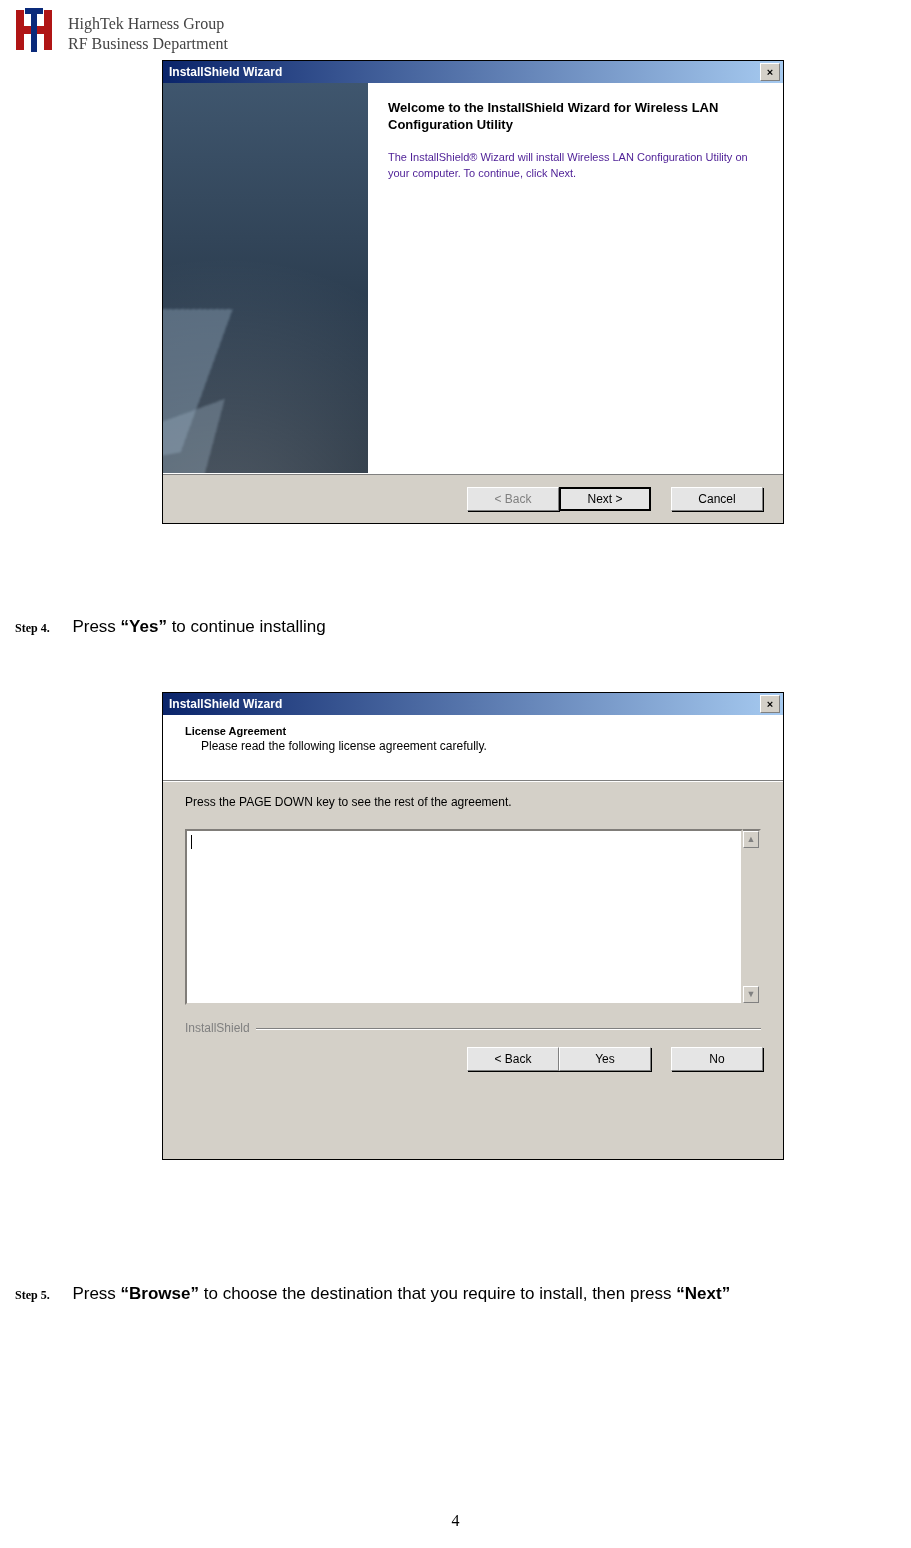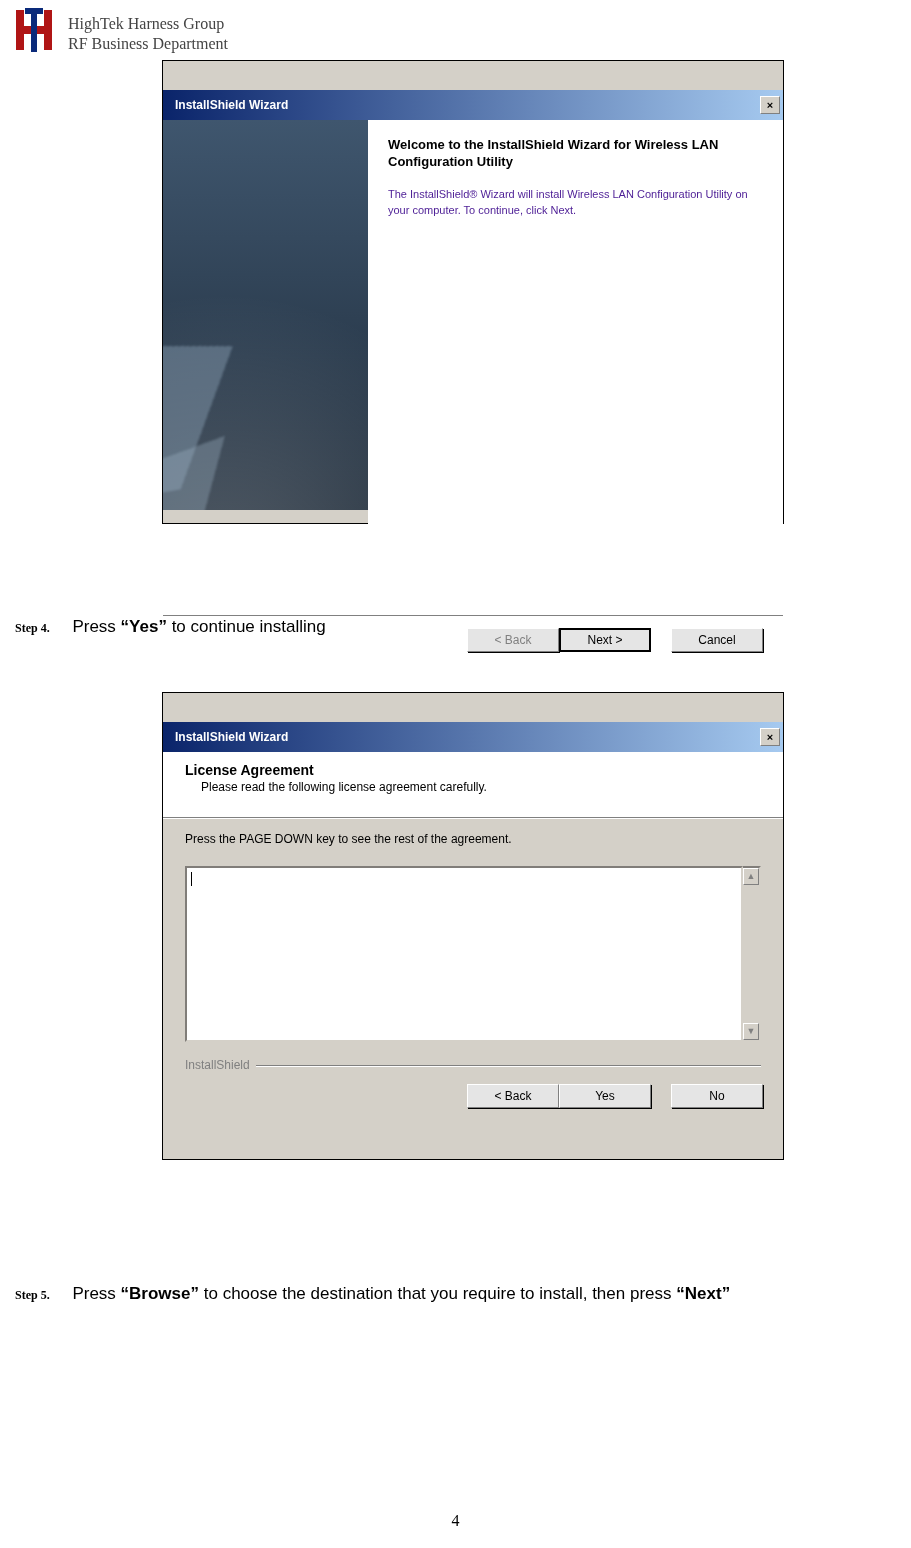--- a/index.html
+++ b/index.html
@@ -41,49 +41,48 @@
     position: absolute;
     background: #d4d0c8;
     border: 1px solid #000;
     box-sizing: border-box;
     font-family: "MS Sans Serif", Tahoma, Arial, sans-serif;
     font-size: 12px;
     color: #000;
   }
   .win1 { top: 60px; left: 162px; width: 622px; height: 464px; }
   .titlebar {
-    height: 30px;
+    height: 22px;
     background: linear-gradient(to right, #0a246a, #a6caf0);
     color: #fff;
     display: flex;
     align-items: center;
-    padding: 0 3px 0 12px;
+    padding: 0 3px 0 6px;
     font-weight: bold;
     font-size: 12px;
     box-sizing: border-box;
-    margin-top: 29px;
   }
   .titlebar .spacer { flex: 1; }
   .closebtn {
     width: 18px;
     height: 16px;
     background: #d4d0c8;
     border: 1px solid #808080;
     border-top-color: #fff;
     border-left-color: #fff;
     display: flex;
     align-items: center;
     justify-content: center;
     color: #000;
     font-family: Arial, sans-serif;
     font-size: 11px;
     line-height: 11px;
     font-weight: bold;
   }
-  .win1-body { display: flex; height: 494px; }
+  .win1-body { display: flex; height: 390px; }
   .win1-side {
     width: 205px;
     height: 390px;
     background:
       radial-gradient(circle at 30% 120%, rgba(255,255,255,.25), transparent 60%),
       linear-gradient(to bottom, #3f566e, #1e2b39);
     position: relative;
     overflow: hidden;
   }
   .win1-side::before {
@@ -167,21 +166,21 @@
   
   .win2 { top: 692px; left: 162px; width: 622px; height: 468px; }
   .win2 .whitehead {
     background: #fff;
     height: 66px;
     padding: 10px 20px 6px 22px;
     box-sizing: border-box;
     border-bottom: 1px solid #808080;
     box-shadow: 0 1px 0 #fff;
   }
-  .win2 .whitehead .htitle { font-weight: bold; font-size: 14px; }
+  .win2 .whitehead .htitle { font-weight: bold; font-size: 11px; }
   .win2 .whitehead .hsub { font-size: 12px; margin-left: 16px; margin-top: 2px; }
   .win2 .body2 {
     padding: 14px 22px 4px 22px;
     box-sizing: border-box;
   }
   .win2 .instr { font-size: 12px; margin-bottom: 20px; }
   .textarea-shell {
     position: relative;
     height: 176px;
     display: flex;

